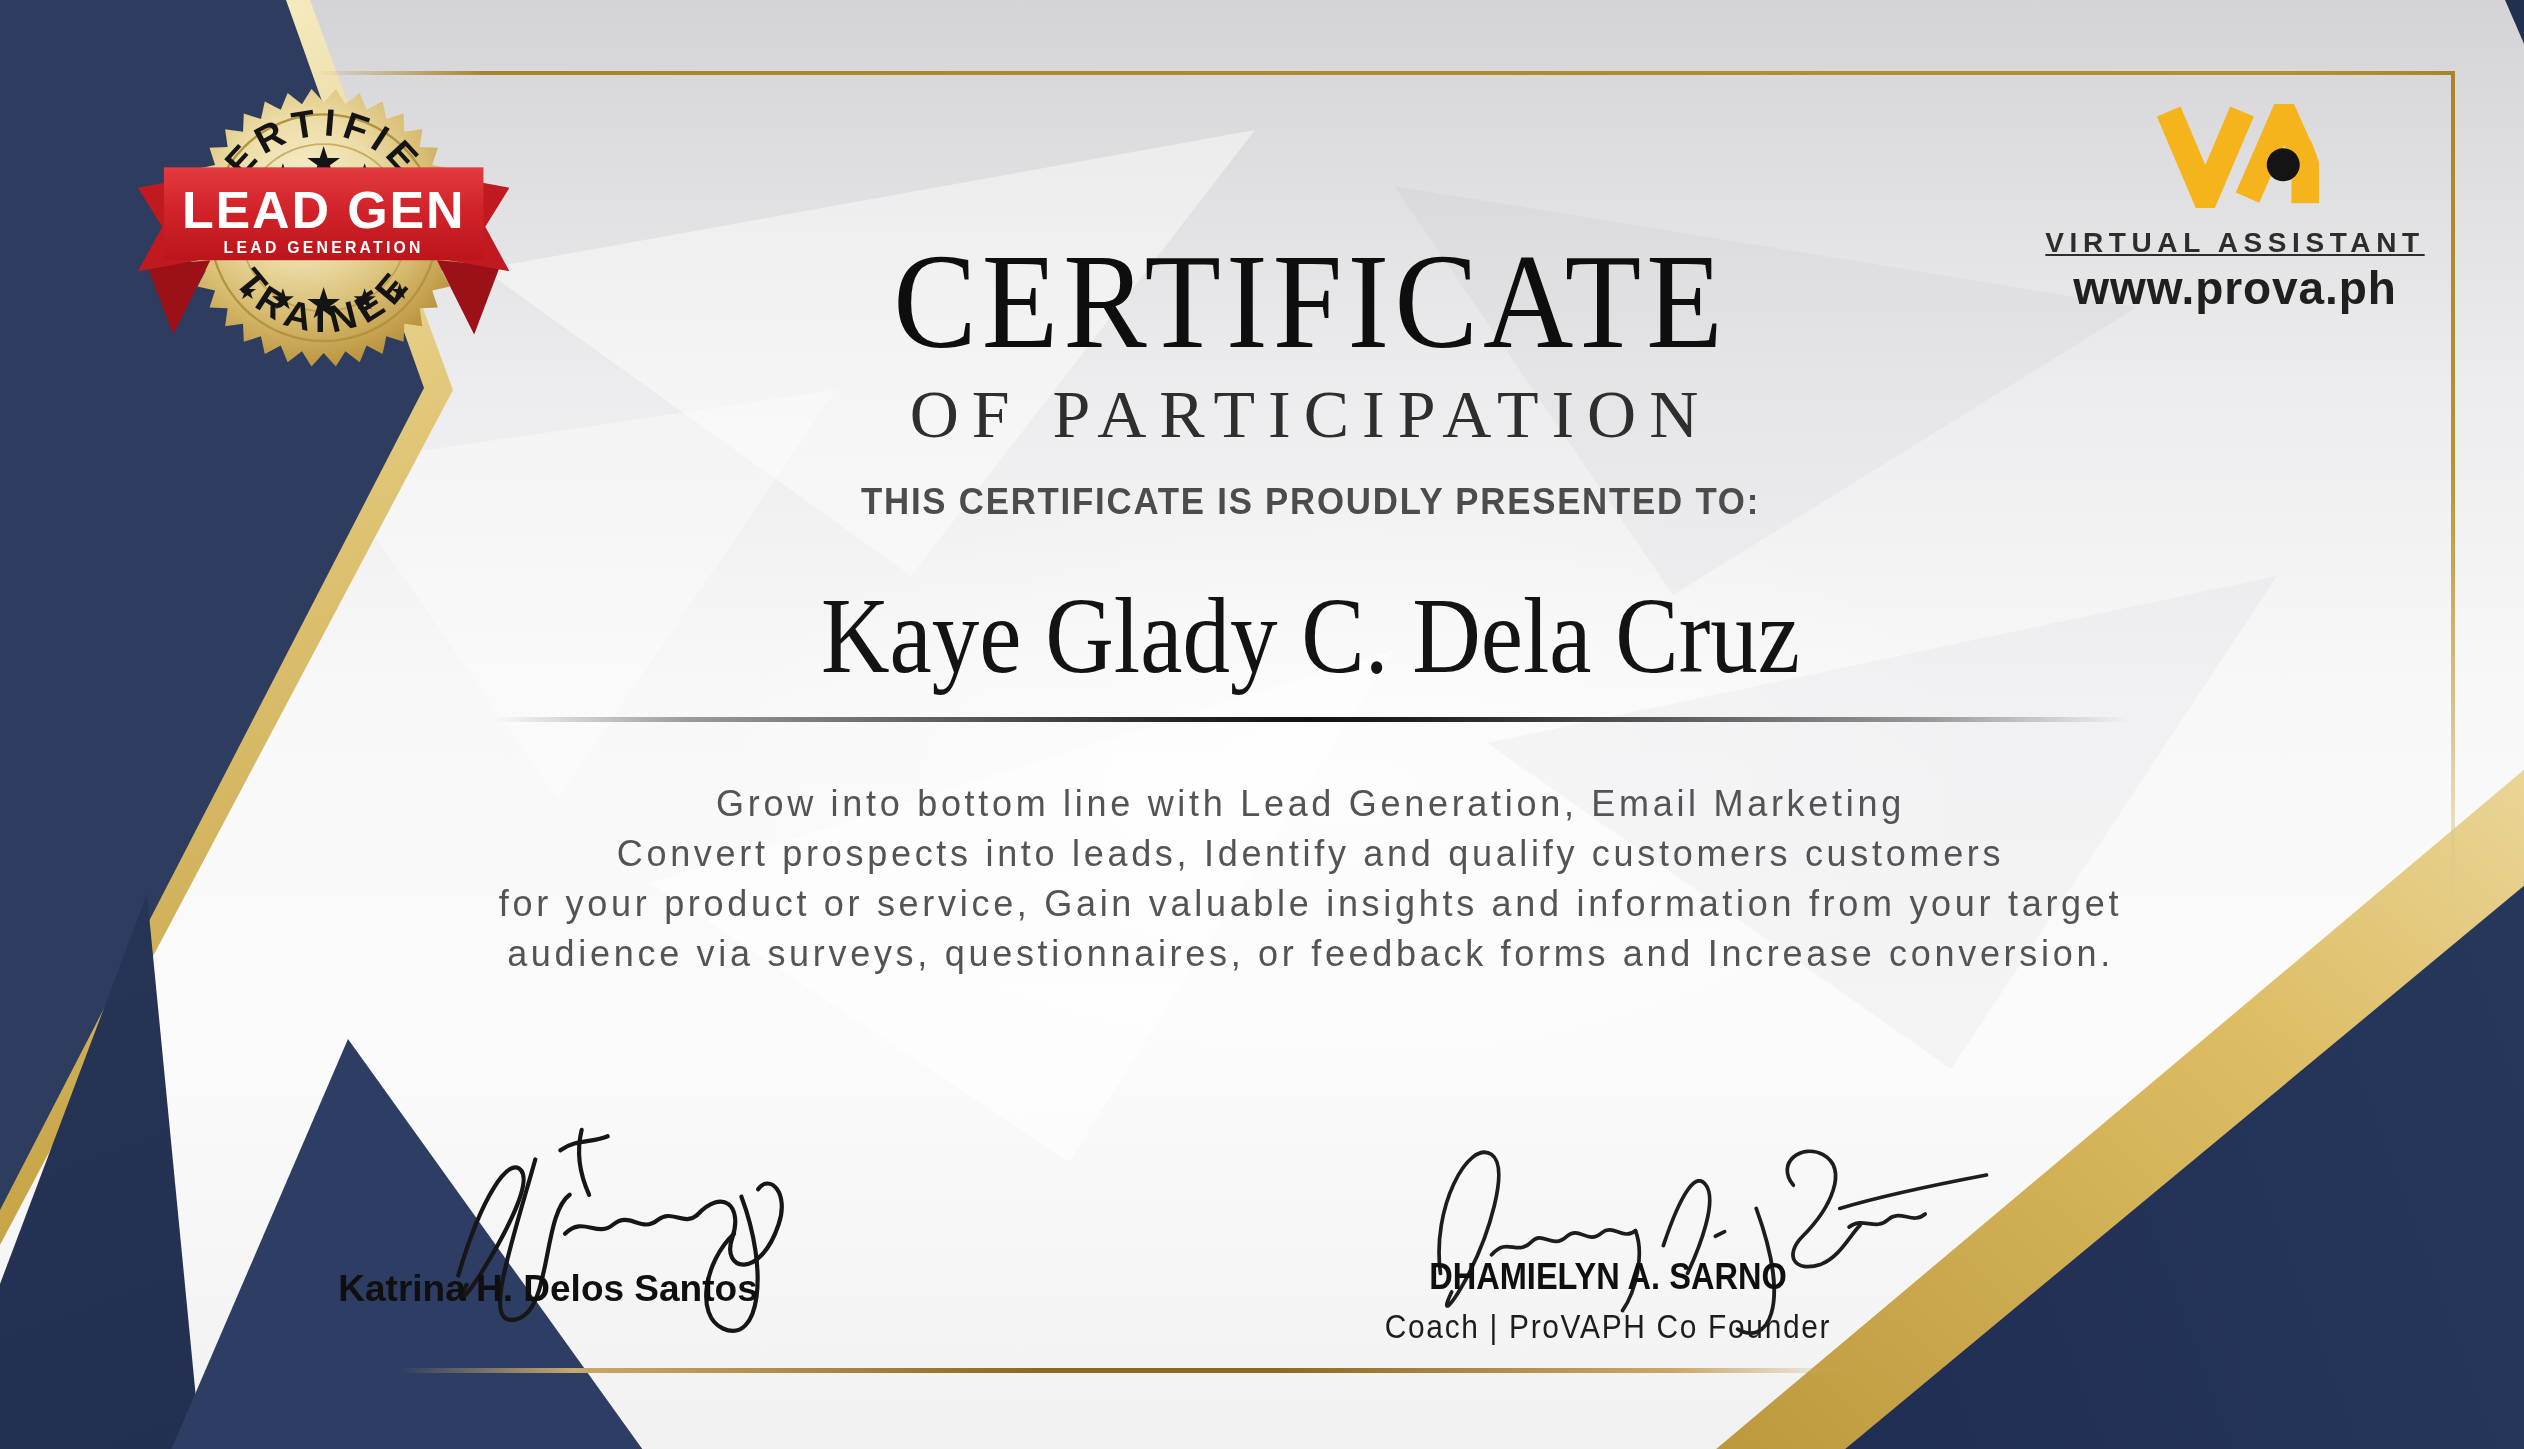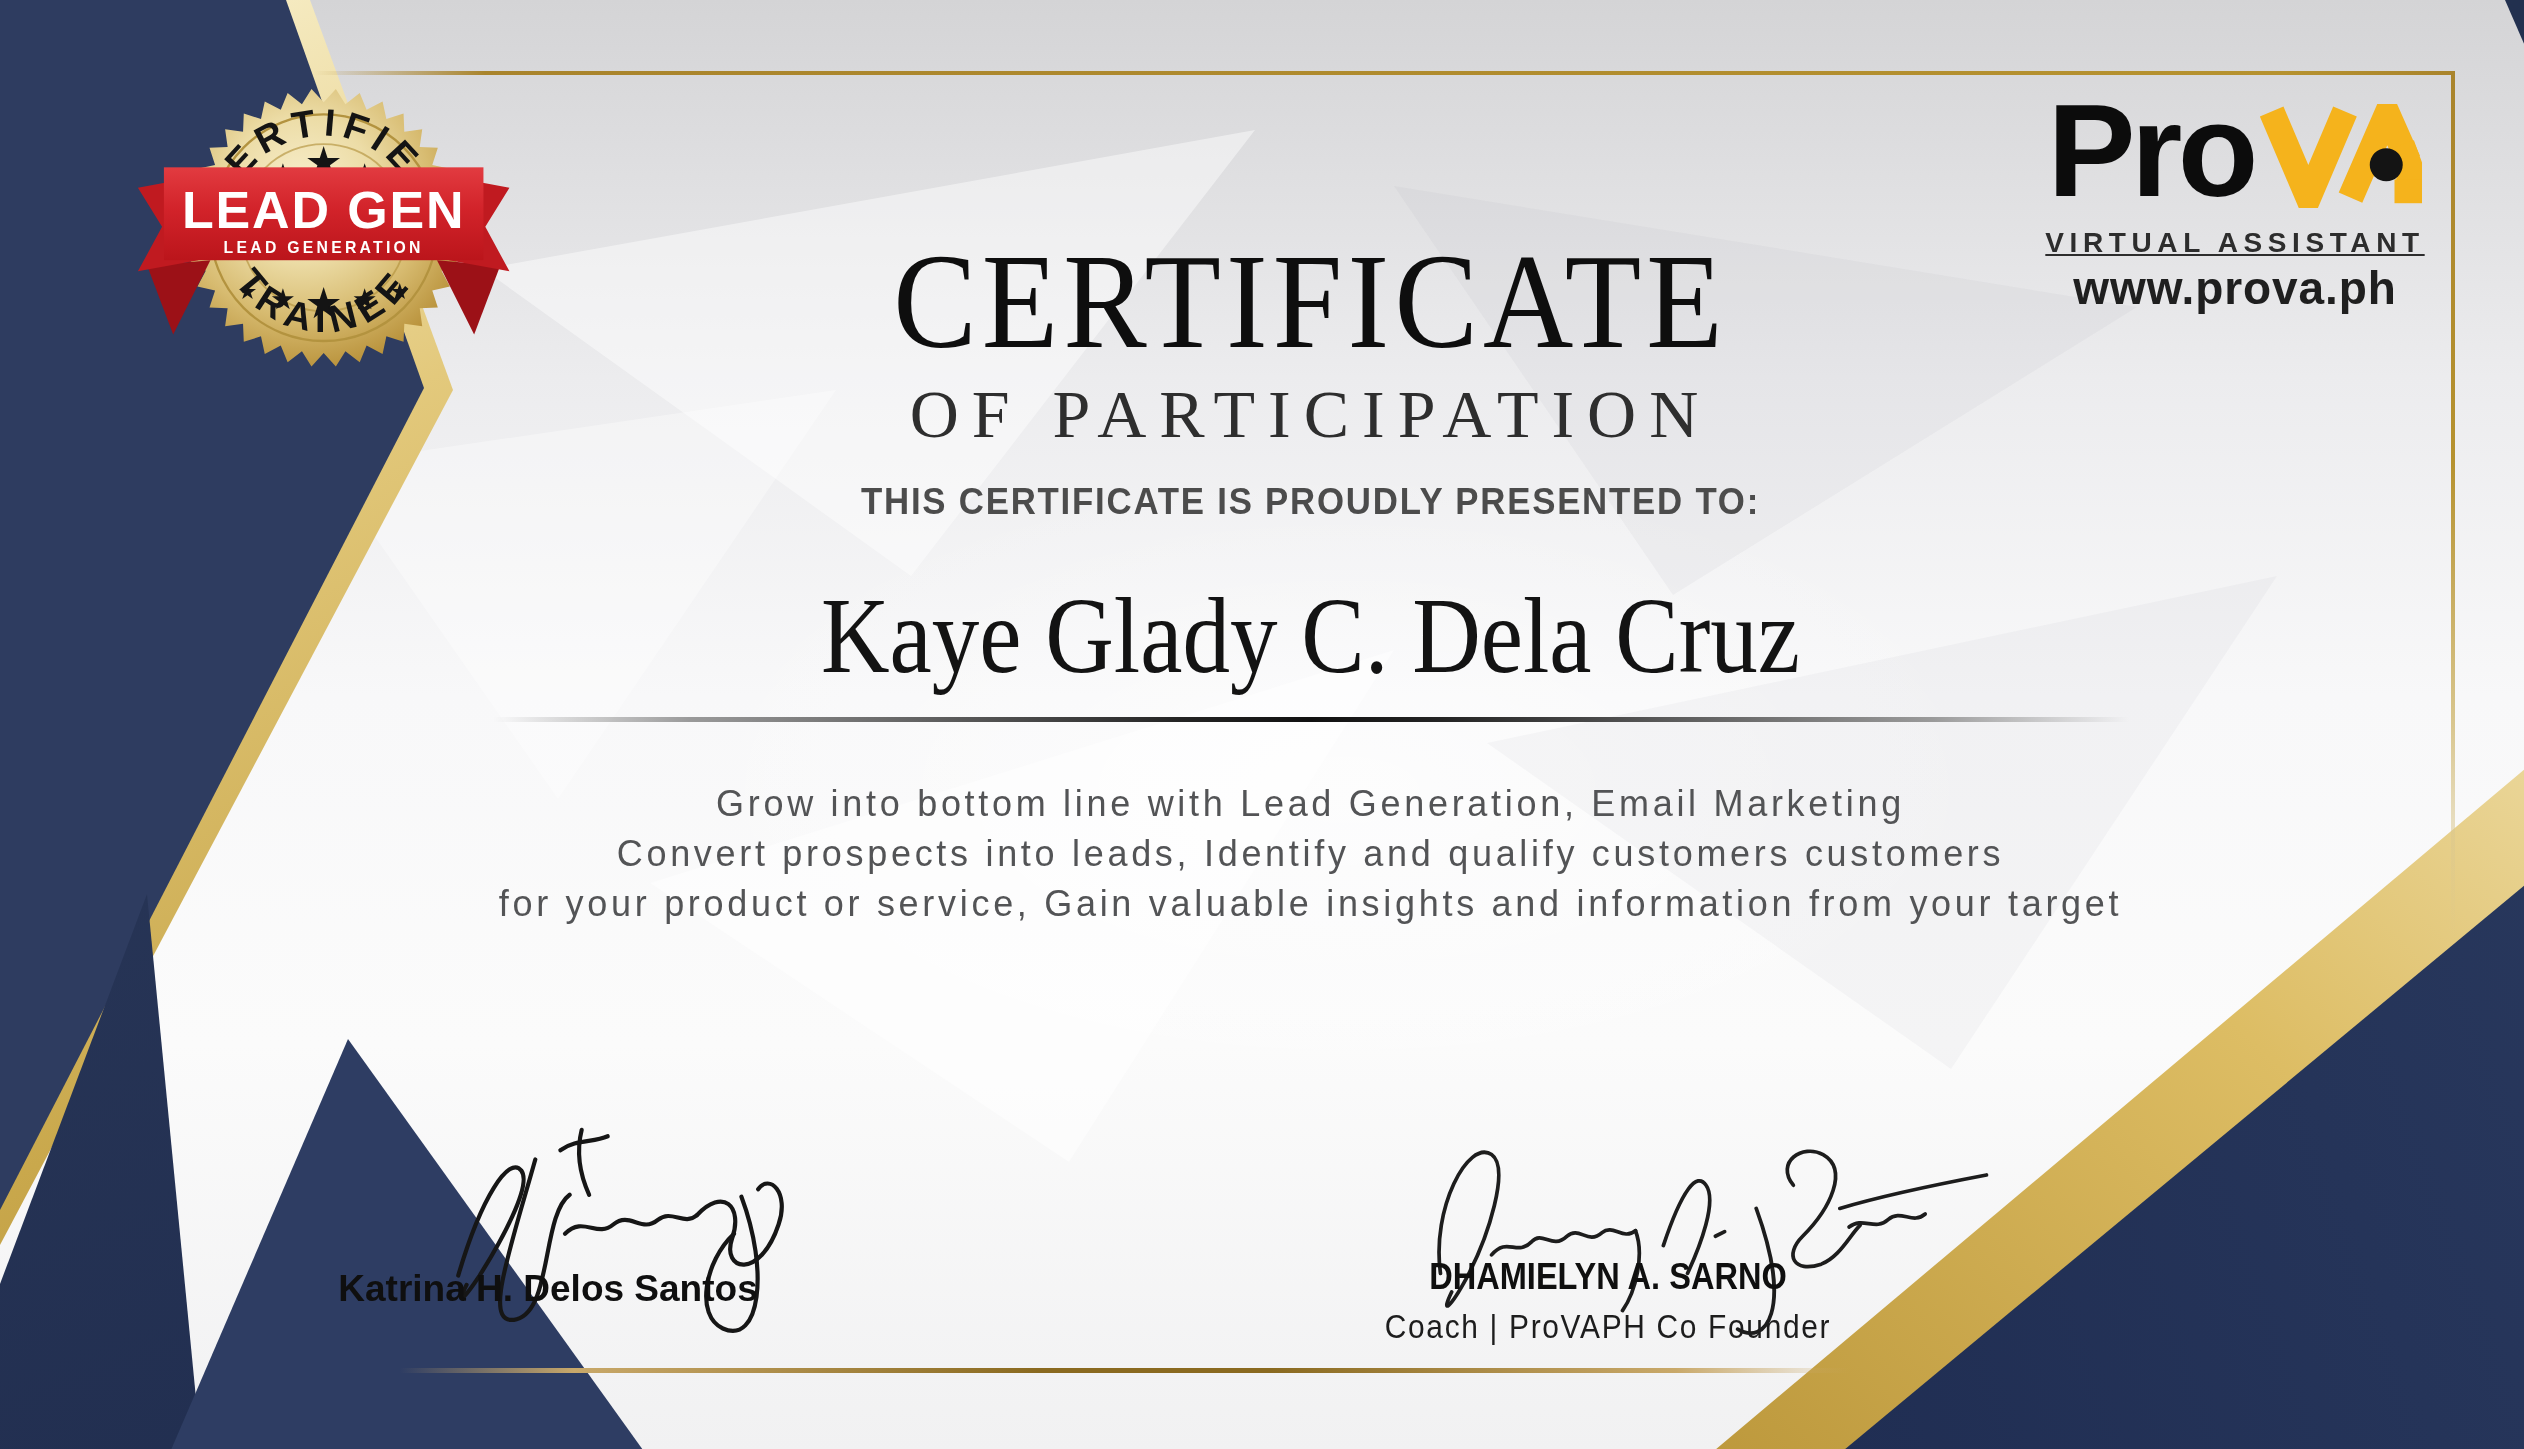--- a/index.html
+++ b/index.html
@@ -145,21 +145,20 @@
       <text class="star" x="138" y="292" font-size="24" text-anchor="middle">★</text>
       <text class="star" x="302" y="292" font-size="24" text-anchor="middle">★</text>
     </g>
     <text class="arc-text">
       <textPath href="#arcBot" startOffset="50%" text-anchor="middle">TRAINEE</textPath>
     </text>
   </svg>
 
   <div class="logo">
     <div class="logo-row">
-      <span class="logo-pro">Pro</span>
       <svg width="165" height="104" viewBox="0 0 180 105" style="margin-left:3.7px" aria-label="VA">
         <g stroke="#f5b31c" stroke-width="28" fill="none" stroke-linejoin="miter">
           <path d="M16,4 L56,98 L96,4"></path>
           <path d="M102,98 L142,6 L165,58"></path>
           <path d="M158,40 L166,62 L166,91"></path>
         </g>
         <path d="M150,78 L180,78 L180,104 L150,104 Z" fill="#f5b31c"></path>
         <circle cx="141" cy="62" r="18" fill="#141414"></circle>
       </svg>
     </div>
@@ -171,20 +170,21 @@
   <div class="center-col subtitle">OF PARTICIPATION</div>
   <div class="center-col presented">THIS CERTIFICATE IS PROUDLY PRESENTED TO:</div>
 
   <div class="center-col name">Kaye Glady C. Dela Cruz</div>
   <div class="abs name-line"></div>
 
   <div class="center-col para">
     <div>Grow into bottom line with Lead Generation, Email Marketing</div>
     <div>Convert prospects into leads, Identify and qualify customers customers</div>
     <div>for your product or service, Gain valuable insights and information from your target</div>
+    <div>audience via surveys, questionnaires, or feedback forms and Increase conversion.</div>
   </div>
 
 
   <svg class="sigsvg" style="left:370px;top:1085px" width="520" height="279" viewBox="0 0 560 300">
     <g stroke="#161616" stroke-width="4.5" fill="none" stroke-linecap="round">
       <path d="M95,205 C120,120 150,75 163,92 C175,108 140,170 118,205 C100,232 92,238 104,215"></path>
       <path d="M178,80 C150,180 120,262 158,252 C196,242 185,140 215,118"></path>
       <path d="M210,160 C230,140 244,165 262,150 C280,135 292,160 310,145 C325,133 338,152 352,140"></path>
       <path d="M352,140 C380,110 402,130 390,165 C378,200 420,210 440,150 C452,115 430,95 418,112"></path>
       <path d="M400,120 C430,200 420,280 380,262 C350,248 360,190 392,160"></path>

